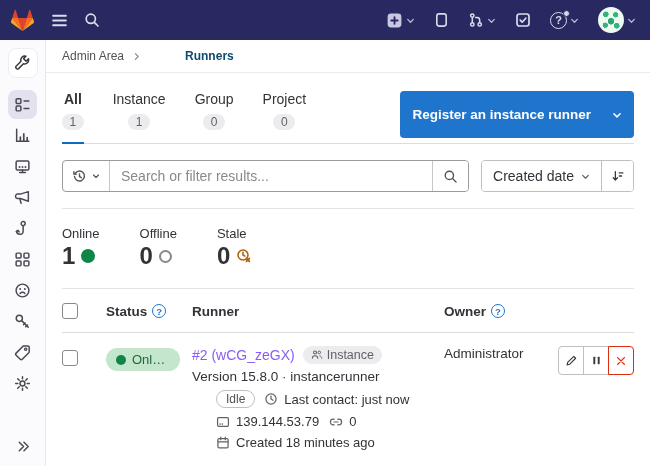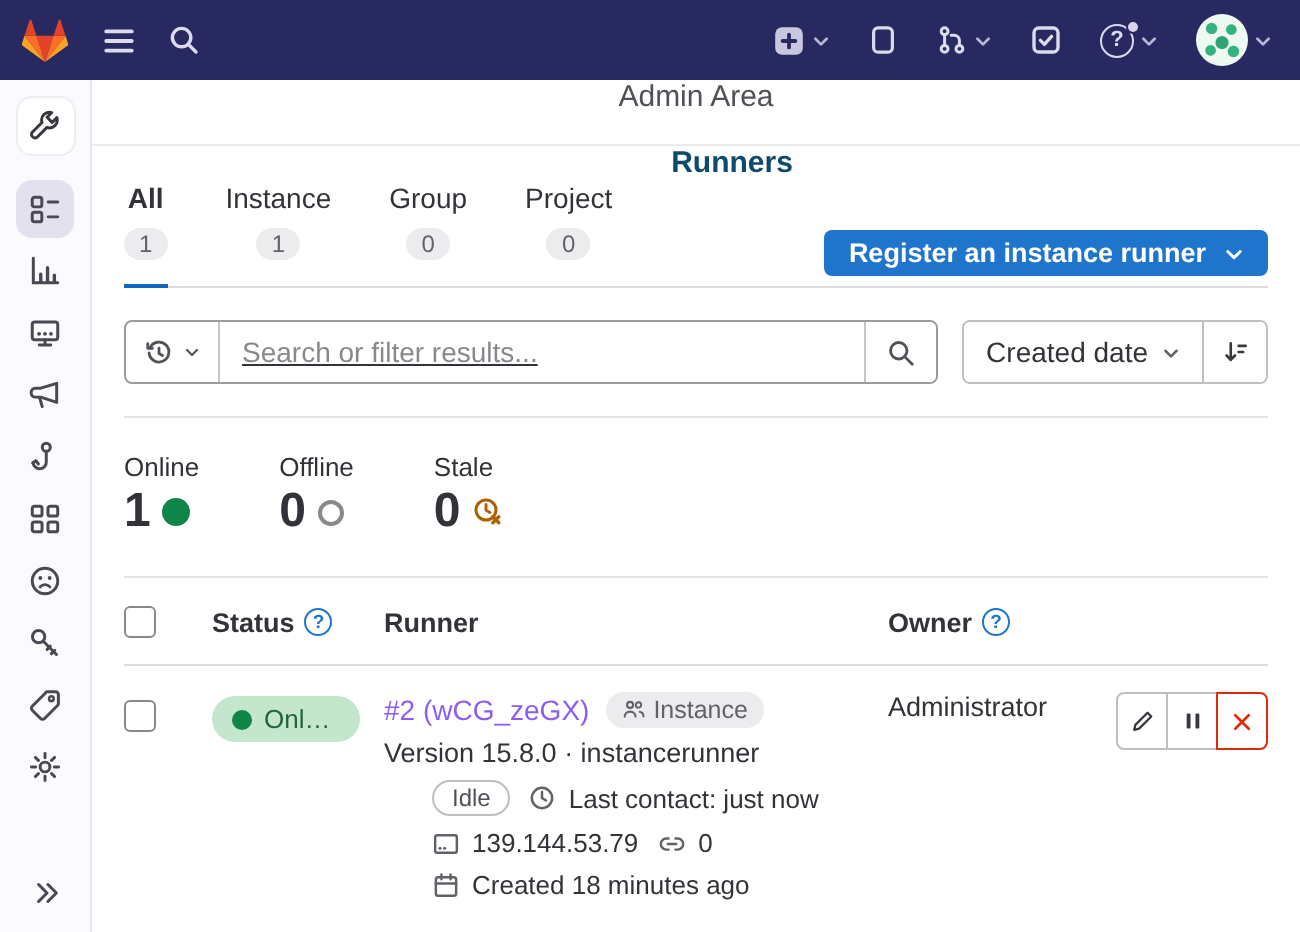--- a/index.html
+++ b/index.html
@@ -56,51 +56,51 @@
     justify-content:center; color:#4a4852; margin-bottom:2px; cursor:pointer;
   }
   .side-item.active { background:#e4e1ee; }
   .side-collapse { position:absolute; bottom:12px; left:0; width:46px;
     display:flex; justify-content:center; color:#4a4852; cursor:pointer; }
 
   
   .main { flex:1; display:flex; flex-direction:column; min-width:0; }
   .breadcrumb {
     height:33px; display:flex; align-items:center; gap:8px; padding:0 16px;
-    border-bottom:1px solid #eaeaf1; font-size:15px; color:#535158; flex-shrink:0;flex-direction:column;
+    border-bottom:1px solid #eaeaf1; font-size:12px; color:#535158; flex-shrink:0;
   }
   .breadcrumb .current { color:#0c4a6e; font-weight:700;margin-left:36px; }
   .crumb-sep { color:#89888d; }
 
   .content { padding:0 16px; }
 
   
   .tabs-row { display:flex; align-items:flex-end; justify-content:space-between;
     border-bottom:1px solid #dcdcde; margin-top:9px; }
   .tabs { display:flex; }
   .tab { display:flex; align-items:center; gap:7px; padding:9px 0 12px;
     margin-right:29px; font-size:14px; color:#333238; cursor:pointer;
     border-bottom:2px solid transparent; margin-bottom:-1px;flex-direction:column; }
   .tab.active { font-weight:700; border-bottom-color:#1068bf; }
   .tab-count { background:#ececef; color:#626168; border-radius:10px;
     font-size:12px; padding:1px 7.5px; font-weight:400; }
   .btn-register {
-    background:#1f75cb; color:#fff; border:none; border-radius:4px; height:23px;
+    background:#1f75cb; color:#fff; border:none; border-radius:4px; height:47px;
     padding:0 12px; font-size:13.5px; font-weight:600; display:flex; align-items:center;
-    gap:9px; margin-bottom:5px; cursor:pointer; font-family:inherit;
+    gap:21px; margin-bottom:5px; cursor:pointer; font-family:inherit;
   }
 
   
   .filter-row { display:flex; gap:12px; margin-top:16px; }
   .search-group { flex:1; display:flex; align-items:stretch; height:32px;
     border:1px solid #9b9a9f; border-radius:4px; background:#fff; overflow:hidden; }
   .search-history { display:flex; align-items:center; gap:5px; padding:0 9px;
     border-right:1px solid #c7c6cb; color:#535158; cursor:pointer; }
   .search-input { flex:1; border:none; outline:none; padding:0 11px; font-size:14px;
-    color:#333238; font-family:inherit;text-decoration:underline; }
+    color:#333238; font-family:inherit; }
   .search-input::placeholder { color:#89888d; }
   .search-btn { width:36px; display:flex; align-items:center; justify-content:center;
     border:none; border-left:1px solid #c7c6cb; background:#fff; color:#535158; cursor:pointer; }
   .sort-group { display:flex; height:32px; border:1px solid #bfbfc3; border-radius:4px;
     background:#fff; overflow:hidden; }
   .sort-dd { display:flex; align-items:center; gap:7px; padding:0 11px; border:none;
     background:#fff; font-size:14px; color:#333238; font-family:inherit; cursor:pointer; }
   .sort-dir { width:32px; display:flex; align-items:center; justify-content:center;
     border:none; border-left:1px solid #bfbfc3; background:#fff; color:#3a383f; cursor:pointer; }
 

